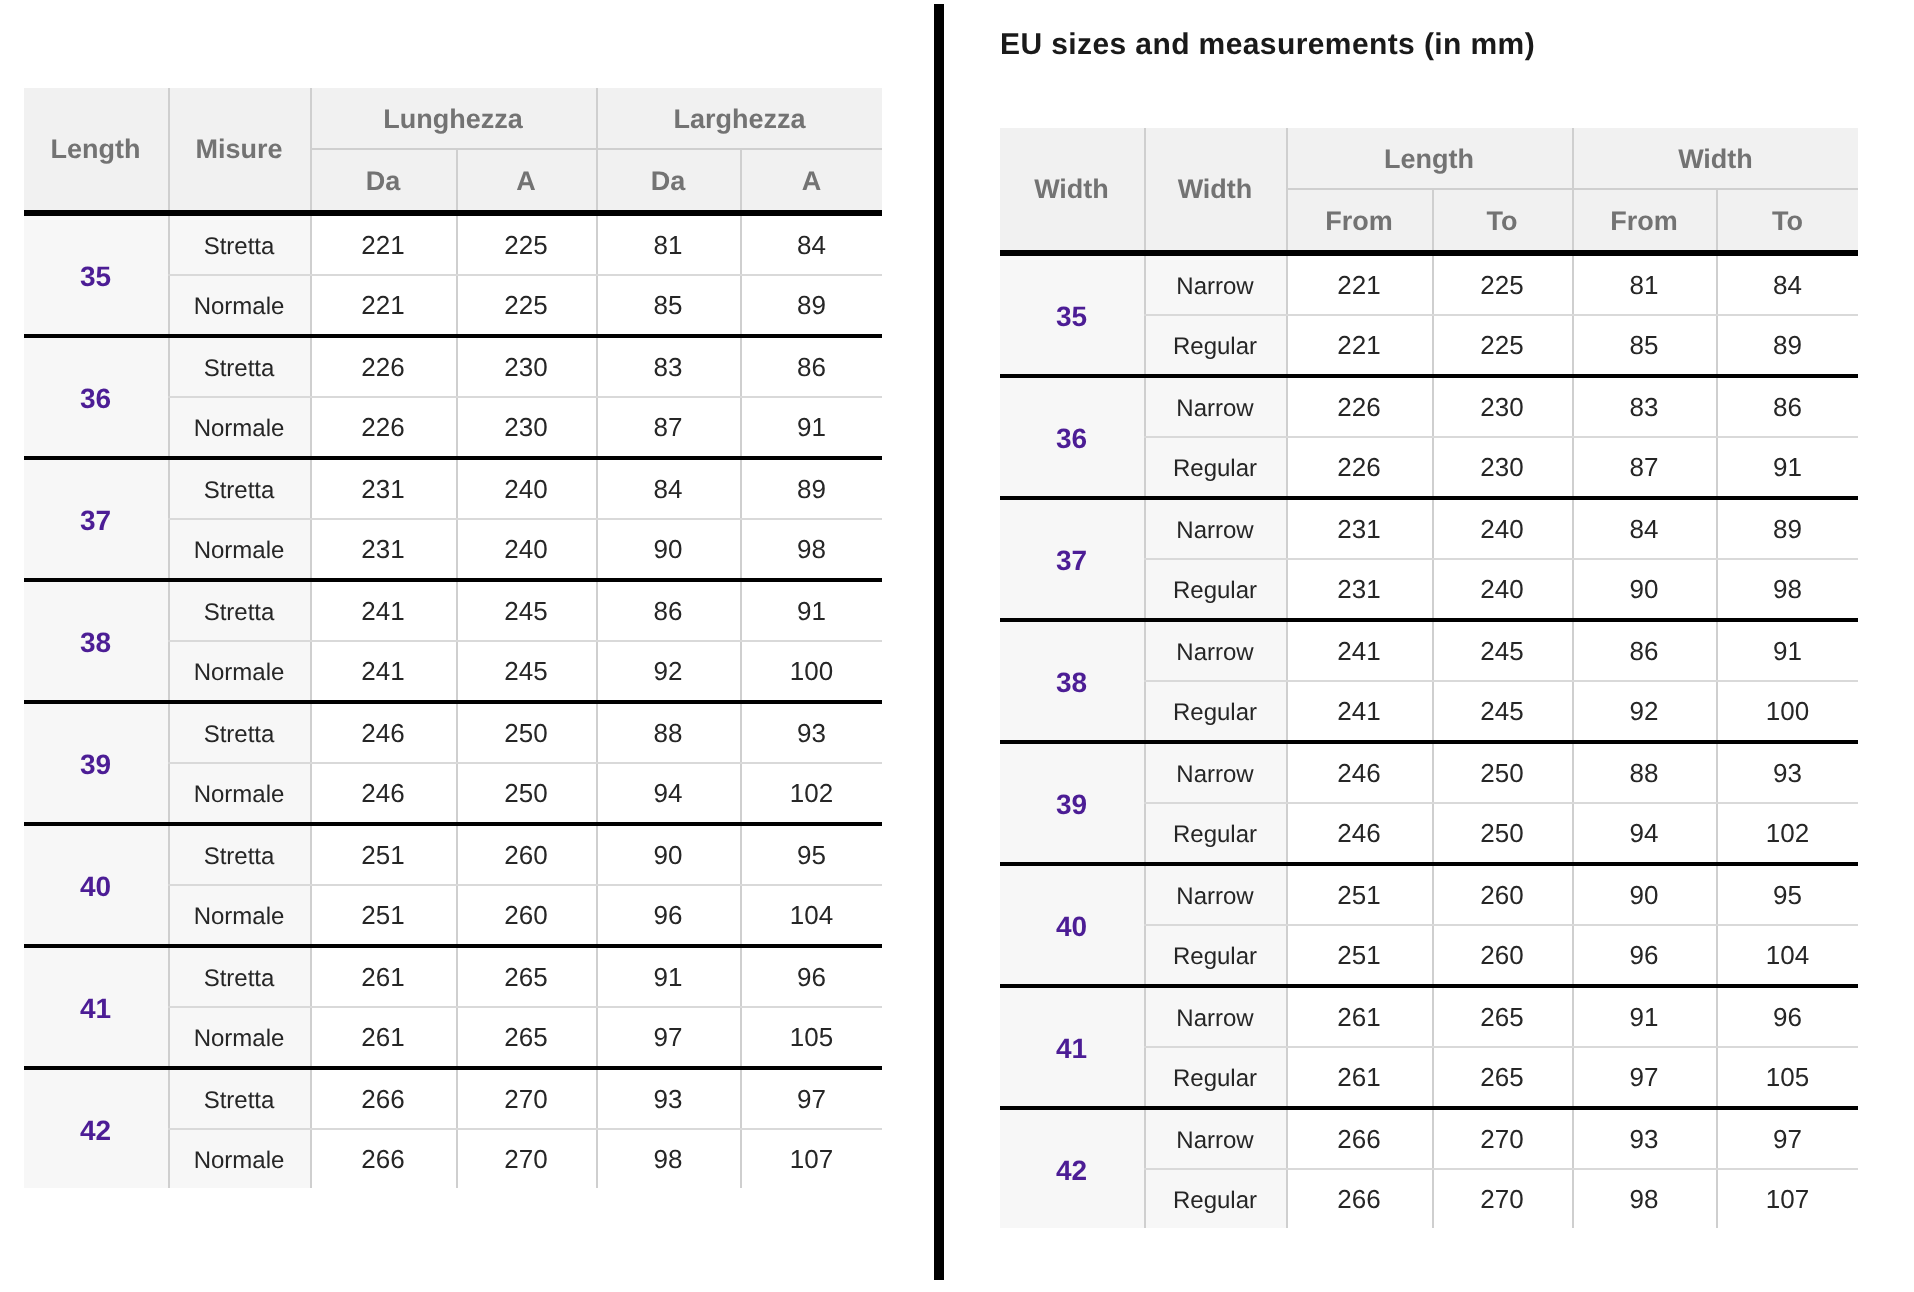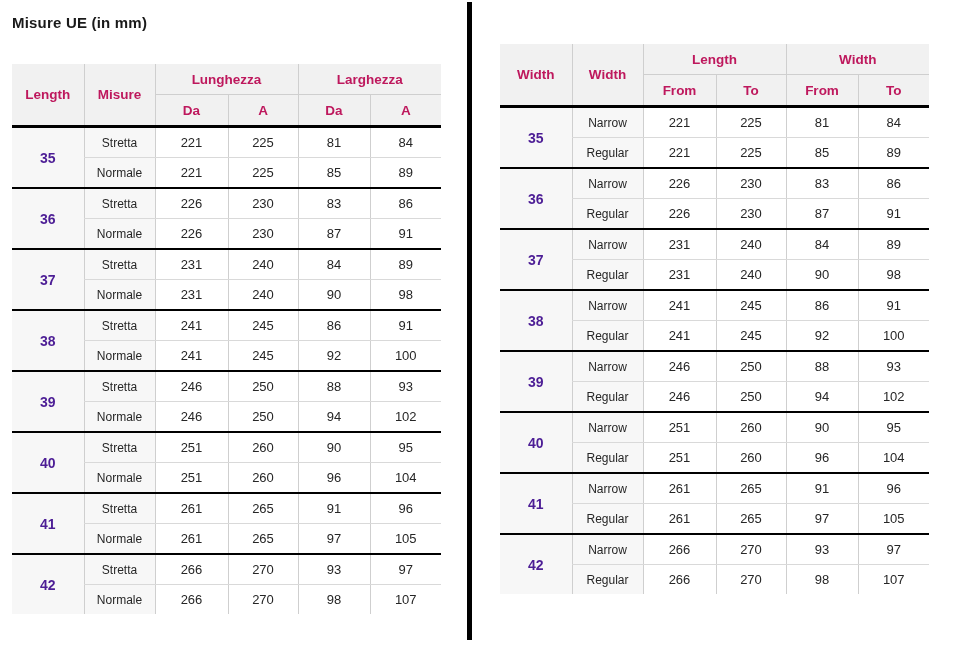--- a/index.html
+++ b/index.html
@@ -56,21 +56,21 @@
     vertical-align: middle;
   }
   table.size-table .no-left {
     border-left: none;
   }
   
   thead th {
     background: #f1f1f1;
     font-size: 13.5px;
     font-weight: 700;
-    color: #be185d;
+    color: #737373;
     height: 30px;
   }
   th.th-main {
     border-bottom: 3px solid #000000;
   }
   th.th-group {
     border-bottom: 1px solid #cfcfcf;
   }
   th.th-sub {
     border-bottom: 3px solid #000000;
@@ -103,21 +103,20 @@
   tbody td.size-cell.last-cell {
     border-bottom: none;
   }
 </style>
 </head>
 <body>
 
 <div class="page">
 
   <div class="panel panel-left">
-    <div class="panel-title">Misure UE (in mm)</div>
     <table class="size-table">
       <colgroup>
         <col style="width:72px">
           <col style="width:71px">
           <col style="width:73px">
         <col style="width:70px">
           <col style="width:72px">
           <col style="width:71px">
       </colgroup>
       <thead>
@@ -255,20 +254,21 @@
             <td>98</td>
             <td>107</td>
           </tr>
         </tbody>
     </table>
   </div>
 
   <div class="divider"></div>
 
   <div class="panel panel-right">
+    <div class="panel-title">EU sizes and measurements (in mm)</div>
     <table class="size-table">
       <colgroup>
         <col style="width:72px">
           <col style="width:71px">
           <col style="width:73px">
         <col style="width:70px">
           <col style="width:72px">
           <col style="width:71px">
       </colgroup>
       <thead>

